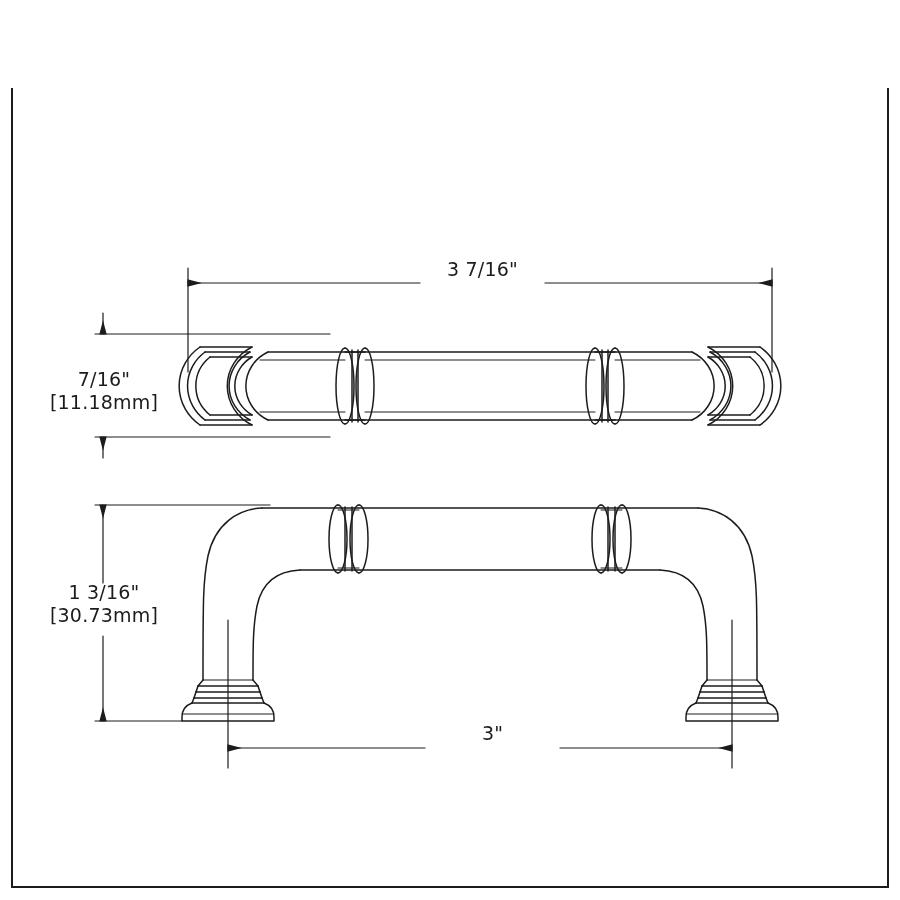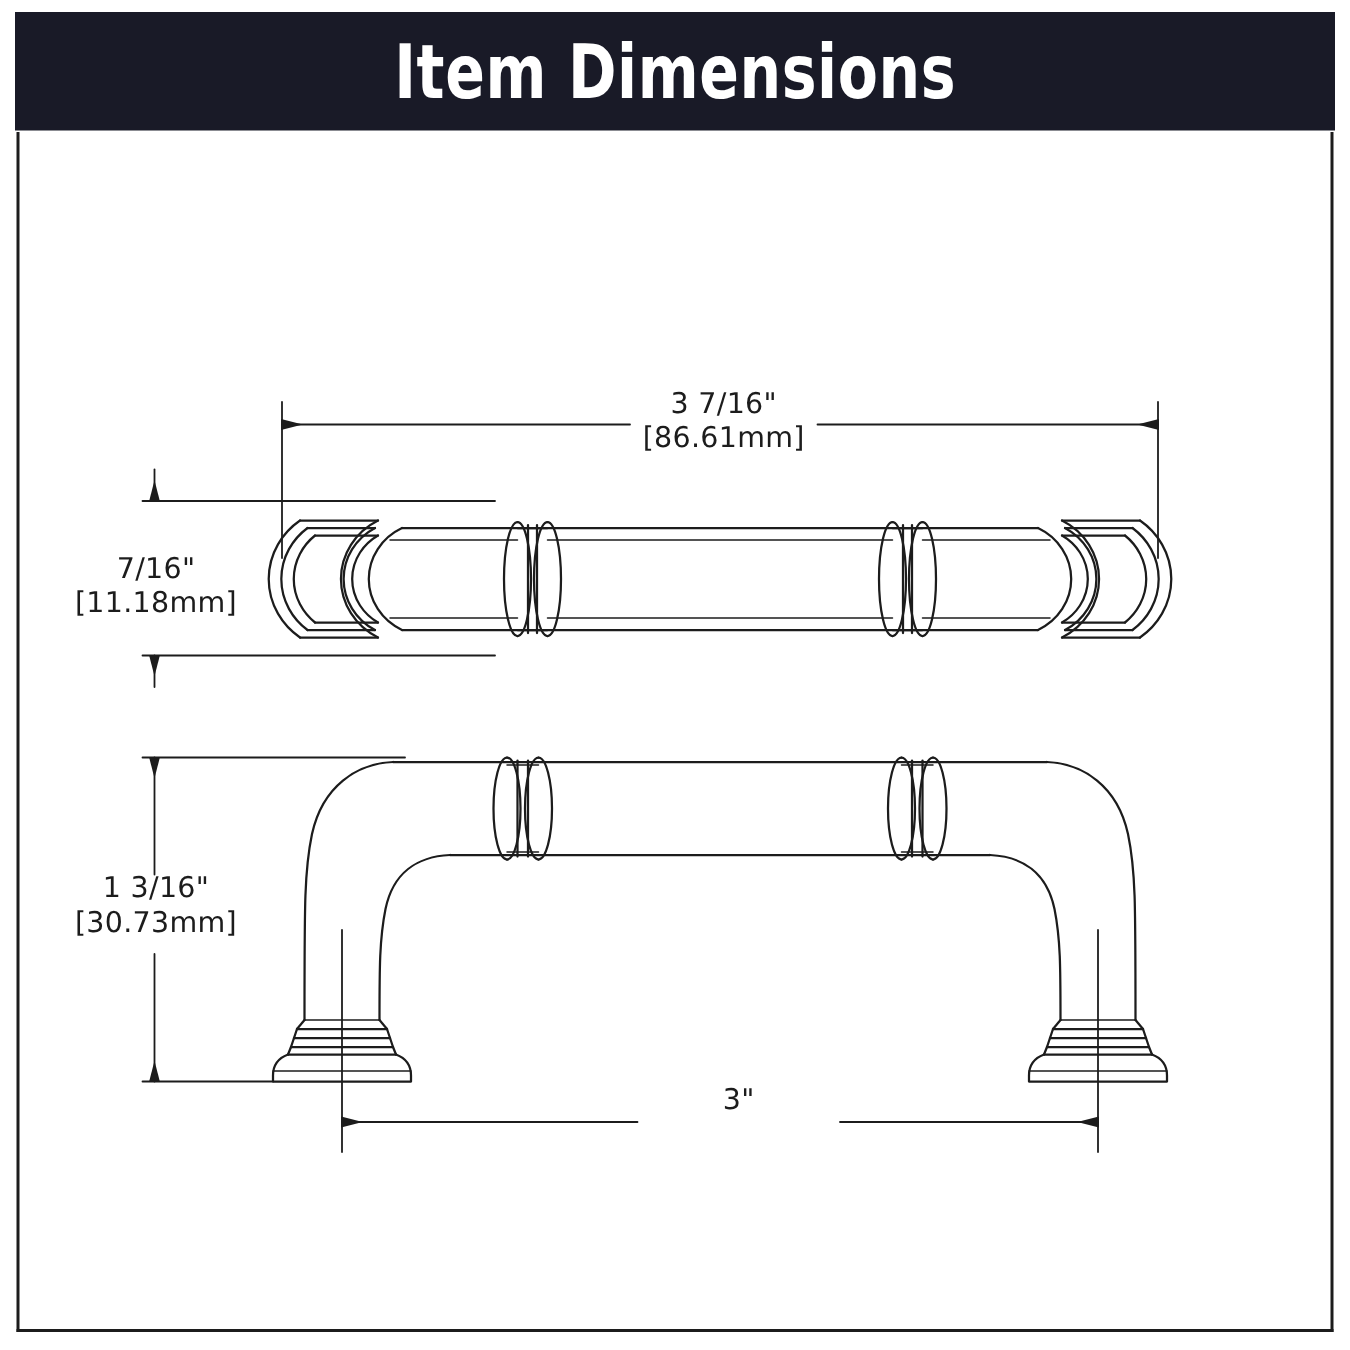--- a/index.html
+++ b/index.html
@@ -69,23 +69,20 @@
   }
   .dim-label .ln {
     display: block;
   }
 </style>
 </head>
 <body>
 
 <div id="page">
 
-  <div id="title-bar">
-    <div id="title-text">Item Dimensions</div>
-  </div>
 
   <div id="frame"></div>
 
   <svg id="drawing" viewBox="0 0 900 900">
     <defs>
       <marker id="arrowEnd" viewBox="0 0 12 8" refX="11.5" refY="4" markerWidth="12" markerHeight="8" orient="auto-start-reverse">
         <path d="M 0 4 L 12 0.9 L 12 7.1 Z" fill="#1c1c1c"></path>
       </marker>
       <marker id="arrowStart" viewBox="0 0 12 8" refX="0.5" refY="4" markerWidth="12" markerHeight="8" orient="auto">
         <path d="M 12 4 L 0 0.9 L 0 7.1 Z" fill="#1c1c1c"></path>
@@ -248,21 +245,20 @@
         <line x1="732" y1="620" x2="732" y2="768" stroke-width="1.2"></line>
 
         <line x1="228" y1="748" x2="425" y2="748" stroke-width="1.2" marker-start="url(#arrowStart)"></line>
         <line x1="560" y1="748" x2="732" y2="748" stroke-width="1.2" marker-end="url(#arrowEnd)"></line>
       </g>
     </g>
   </svg>
 
   <div class="dim-label" style="left:405px; top:258px; width:155px;">
     <span class="ln">3 7/16"</span>
-    <span class="ln">[86.61mm]</span>
   </div>
 
   <div class="dim-label" style="left:43px; top:368px; width:122px;">
     <span class="ln">7/16"</span>
     <span class="ln">[11.18mm]</span>
   </div>
 
   <div class="dim-label" style="left:40px; top:581px; width:128px;">
     <span class="ln">1 3/16"</span>
     <span class="ln">[30.73mm]</span>

